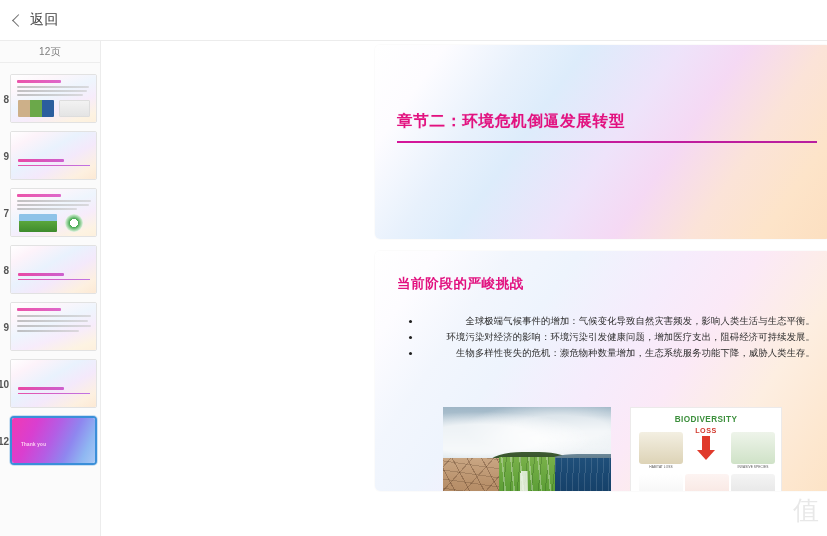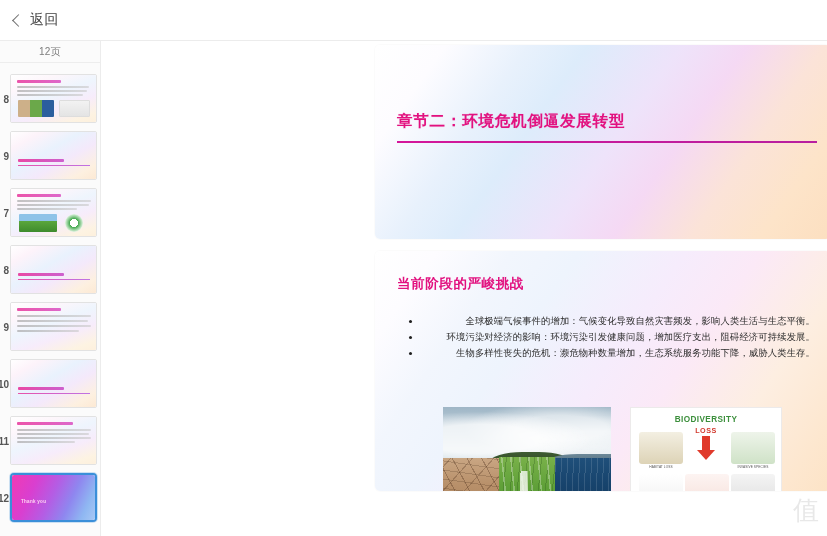--- a/index.html
+++ b/index.html
@@ -454,31 +454,20 @@
 
     <div class="thumb-row">
       <span class="thumb-num">10</span>
       <div class="thumb">
         <div class="bg-section"></div>
         <div class="t-sect-title"></div>
         <div class="t-sect-rule"></div>
       </div>
     </div>
 
-    <div class="thumb-row">
-      <span class="thumb-num">11</span>
-      <div class="thumb">
-        <div class="bg-content"></div>
-        <div class="t-head" style="width:56px"></div>
-        <div class="t-line" style="top:12px;width:74px"></div>
-        <div class="t-line" style="top:16px;width:72px"></div>
-        <div class="t-line" style="top:20px;width:74px"></div>
-        <div class="t-line" style="top:24px;width:58px"></div>
-      </div>
-    </div>
 
     <div class="thumb-row">
       <span class="thumb-num">12</span>
       <div class="thumb selected">
         <div class="bg-thanks"></div>
         <div class="t-thanks">Thank you</div>
       </div>
     </div>
 
   </div>

